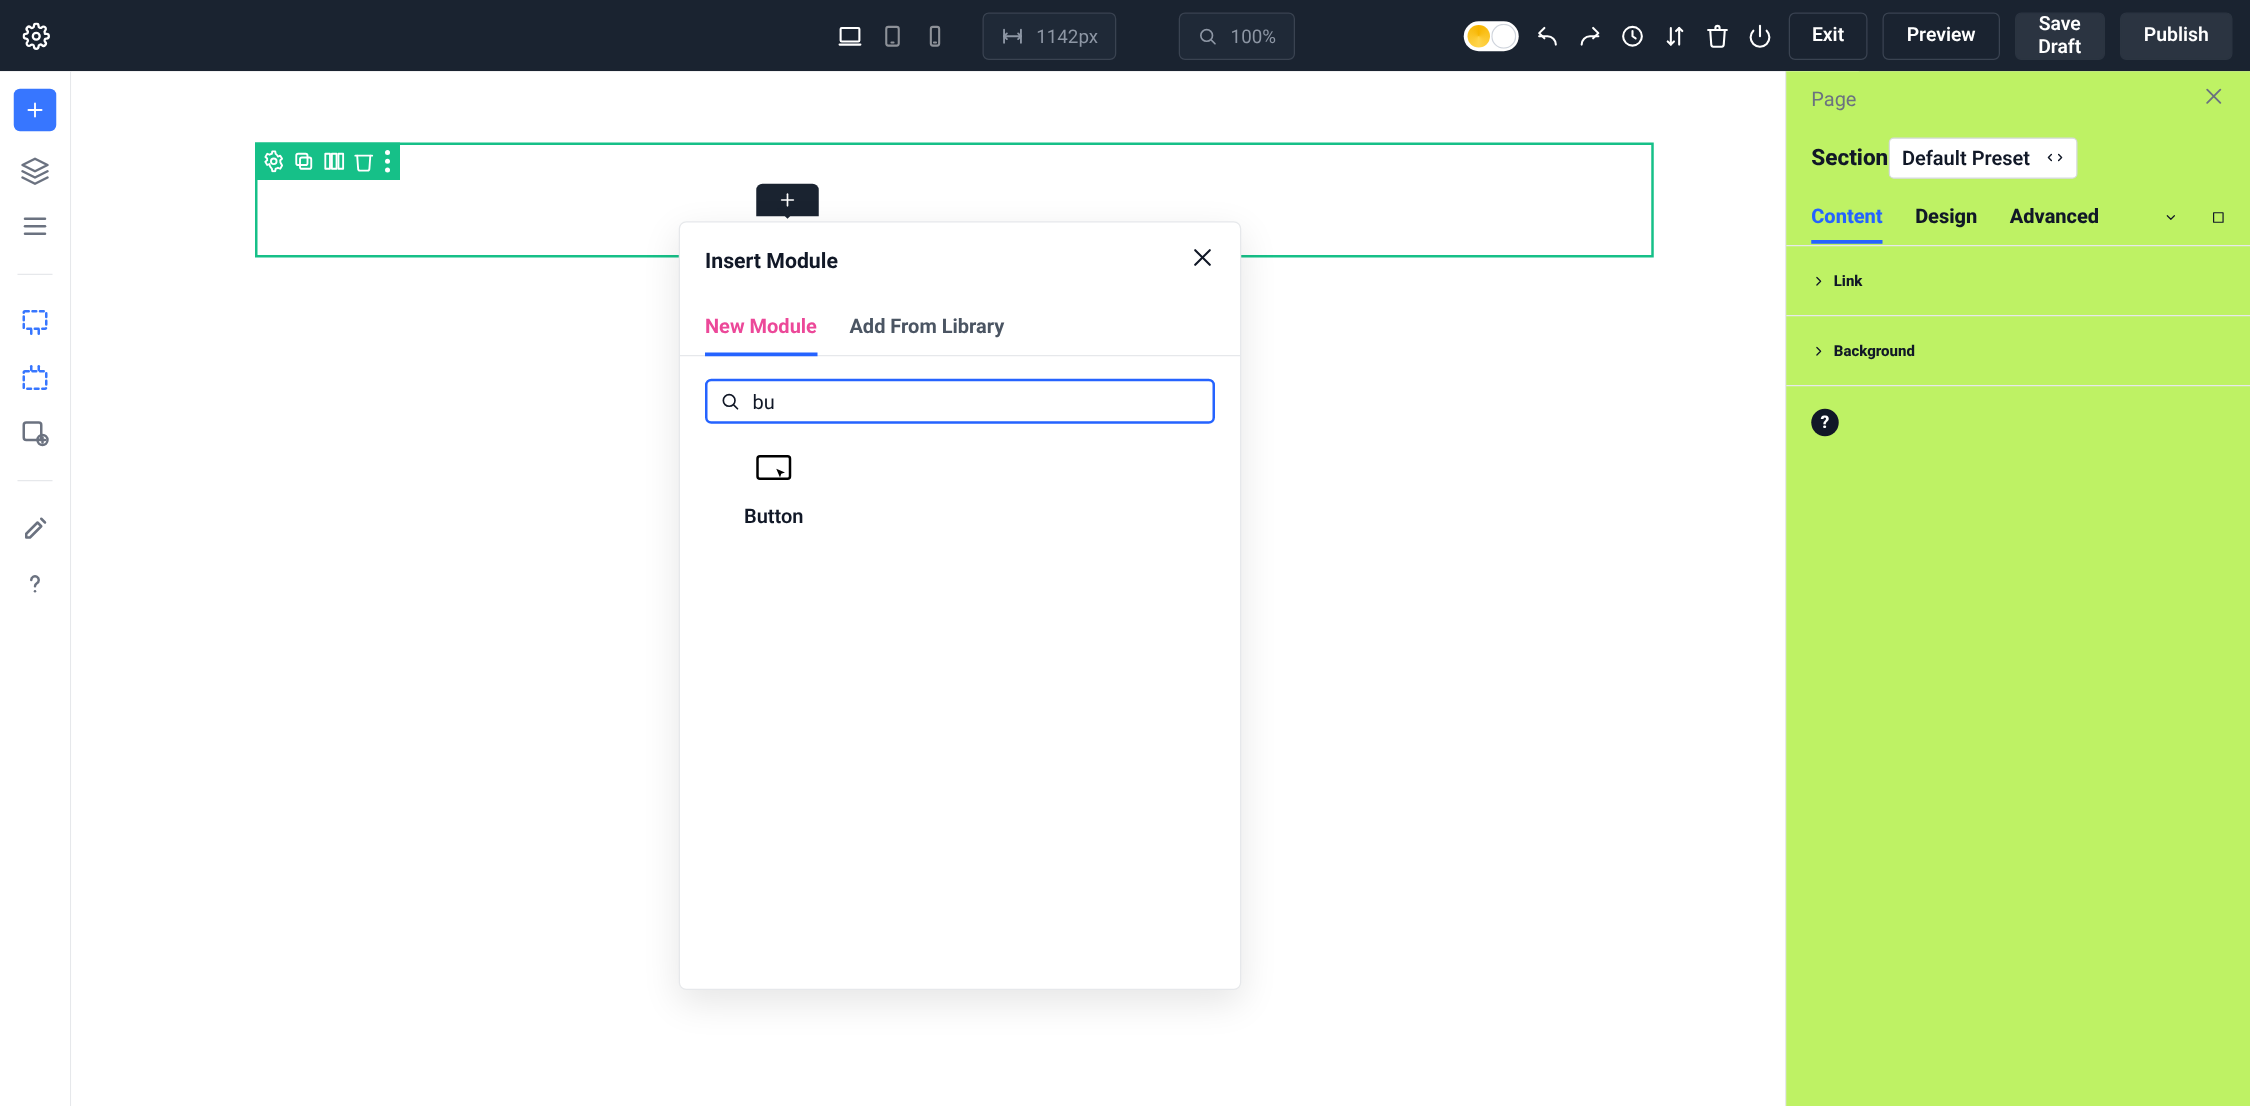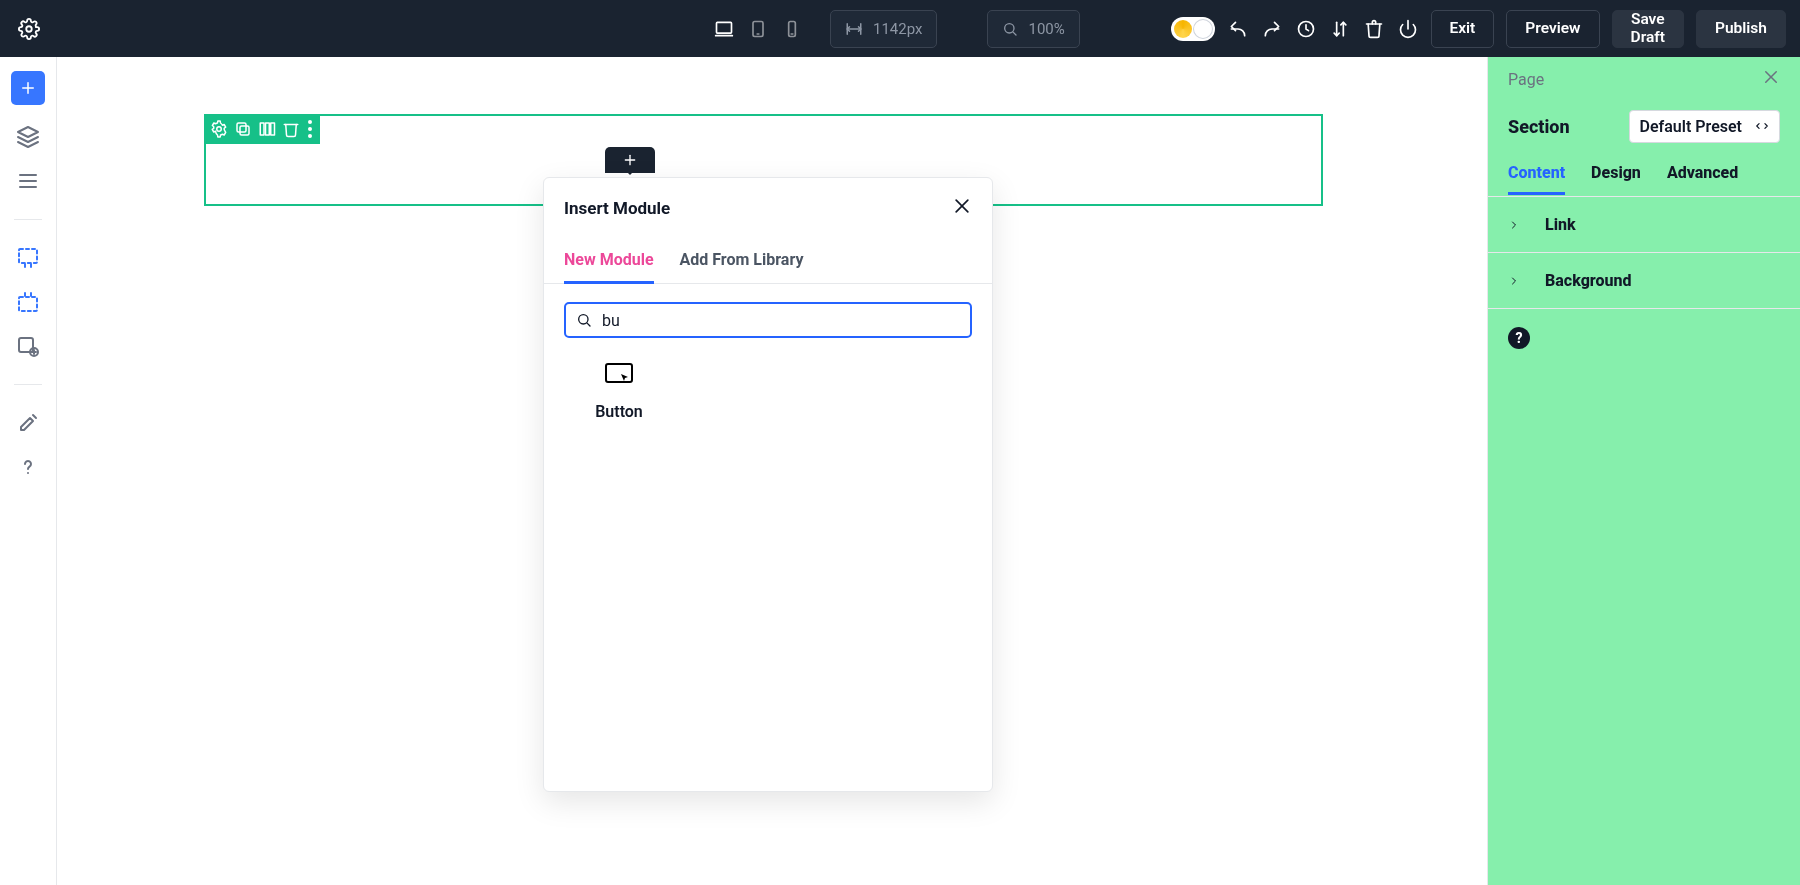--- a/index.html
+++ b/index.html
@@ -12,21 +12,21 @@
     height:57px;
     background:#1a2330;
     display:flex;
     align-items:center;
     color:#fff;
   }
   .topbar .gear {
     width:57px; height:57px; display:flex; align-items:center; justify-content:center;
   }
   .topbar .center {
-    position:absolute; left:708px; display:flex; align-items:center; gap:0;
+    position:absolute; left:664px; display:flex; align-items:center; gap:0;
   }
   .device-group { display:flex; gap:14px; align-items:center; padding:0 6px; }
   .device-group .dev { width:20px; height:20px; opacity:.5; }
   .device-group .dev.active { opacity:1; }
 
   .width-box, .zoom-box {
     display:flex; align-items:center; gap:10px;
     height:38px; padding:0 14px;
     border:1px solid #3a4351; border-radius:5px;
     background:#1f2937; color:#8d96a4; font-size:15px;
@@ -113,38 +113,38 @@
   }
   .search-field input {
     flex:1; border:none; outline:none; font-size:16px; color:#111827; background:transparent;
   }
   .module-grid { padding:24px 0; display:flex; flex-wrap:wrap; gap:26px; }
   .module-item { width:110px; display:flex; flex-direction:column; align-items:center; gap:14px; cursor:pointer; }
   .module-item .lbl { font-size:16px; font-weight:600; color:#111827; }
 
   
   .rpanel {
-    position:absolute; right:0; top:57px; width:313px; bottom:0; background:#86efac; border-left:1px solid #e6e8eb;
+    position:absolute; right:0; top:57px; width:372px; bottom:0; background:#bef264; border-left:1px solid #e6e8eb;
     display:flex; flex-direction:column;
   }
   .rpanel .row { padding:0 20px; }
   .rpanel .page-row { display:flex; align-items:center; justify-content:space-between; height:44px; color:#6b7280; font-size:16px; }
-  .rpanel .section-row { display:flex; align-items:center; justify-content:space-between; height:50px; }
+  .rpanel .section-row { display:flex; align-items:center; height:50px; }
   .rpanel .section-row .title { font-size:18px; font-weight:800; color:#111827; }
   .preset-btn { display:flex; align-items:center; gap:13px; border:1px solid #d6d9df; border-radius:4px; padding:6px 10px; font-size:16px; font-weight:600; color:#111827; background:#fff; cursor:pointer;}
   .rpanel .tabs { display:flex; align-items:center; padding:0 20px; border-bottom:1px solid #e6e8eb; gap:26px; height:46px; }
   .rpanel .tab { font-size:16px; font-weight:800; color:#111827; position:relative; padding-bottom:12px; padding-top:10px; cursor:pointer;}
   .rpanel .tab.active { color:#2563ff; }
   .rpanel .tab.active::after { content:""; position:absolute; left:0; right:0; bottom:-1px; height:3px; background:#2563ff; }
   .rpanel .tabs .spacer { flex:1; }
   .rpanel .tabs .mini { width:18px; height:18px; color:#111827; }
 
   .accordion .acc-item {
-    display:flex; align-items:center; gap:25px; height:56px; padding:0 20px;
-    border-bottom:1px solid #e6e8eb; font-size:16px; font-weight:800; color:#111827; cursor:pointer;
+    display:flex; align-items:center; gap:6px; height:56px; padding:0 20px;
+    border-bottom:1px solid #e6e8eb; font-size:12px; font-weight:800; color:#111827; cursor:pointer;
   }
   .accordion .acc-item svg { width:12px; height:12px; }
 
   .help-circle {
     margin:18px 20px; width:22px; height:22px; border-radius:11px; background:#111827; color:#fff;
     display:flex; align-items:center; justify-content:center; font-size:14px; font-weight:800;
   }
 
   
   svg { stroke:currentColor; fill:none; stroke-width:2; stroke-linecap:round; stroke-linejoin:round; }

